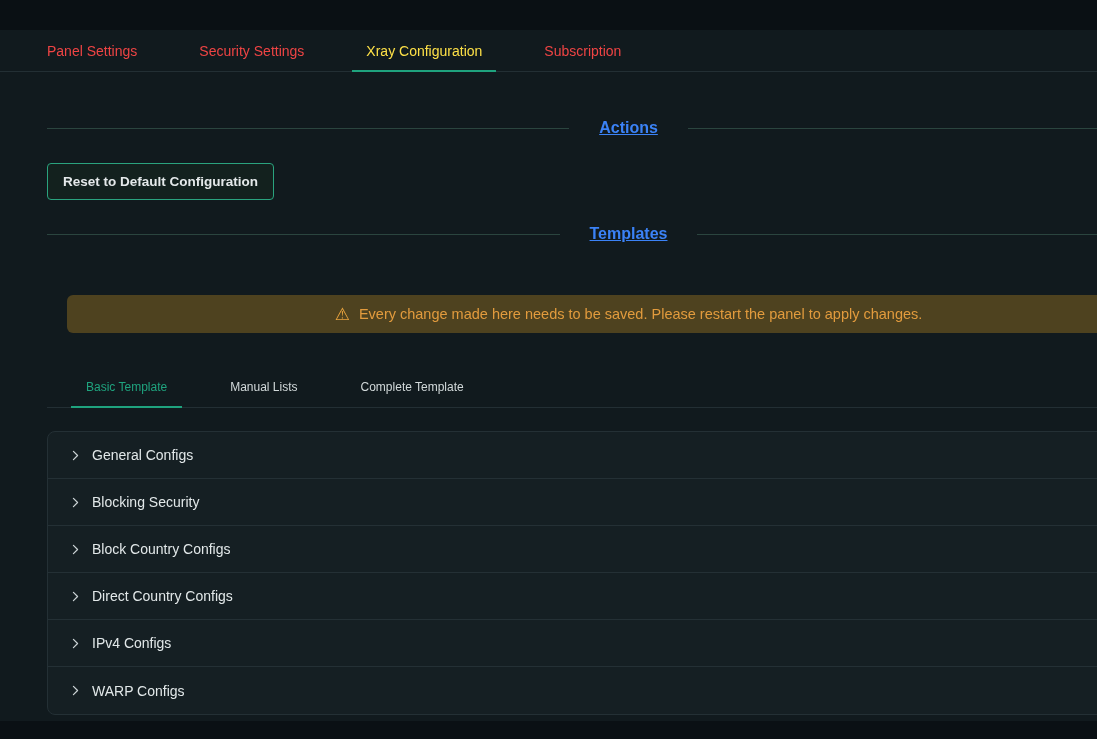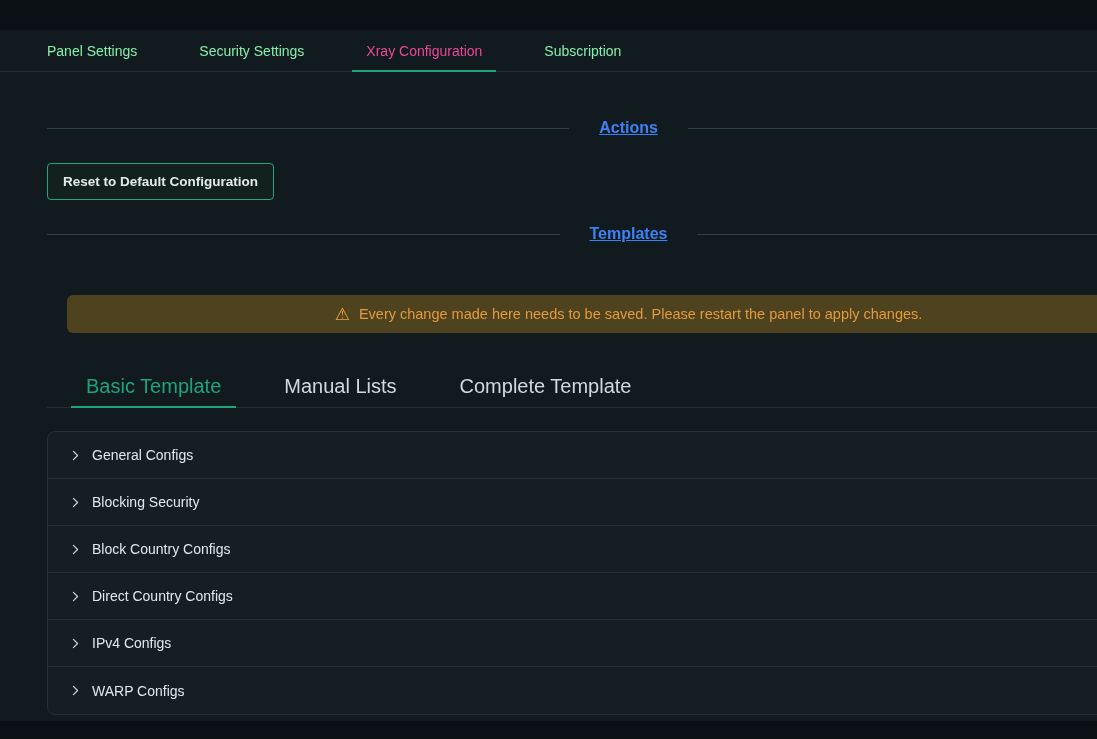--- a/index.html
+++ b/index.html
@@ -16,24 +16,24 @@
     background:#111a1e;
   }
   
   .main-tabs {
     display:flex; gap:34px; padding-left:33px;
     height:42px; align-items:stretch;
     border-bottom:1px solid #232f34;
   }
   .main-tab {
     padding:0 14px; display:flex; align-items:center;
-    font-size:14px; color:#86efac; cursor:pointer; position:relative;
+    font-size:14px; color:#ef4444; cursor:pointer; position:relative;
     white-space:nowrap;
   }
-  .main-tab.active { color:#ec4899;text-align:center; }
+  .main-tab.active { color:#fde047;text-align:center; }
   .main-tab.active::after {
     content:""; position:absolute; left:0; right:0; bottom:-1px;
     height:2px; background:#1fa37e;
   }
   .content { width:1163px; margin-left:47px; }
   
   .divider { display:flex; align-items:center; height:22px; }
   .divider .line { flex:1; height:1px; background:#2b453f; }
   .divider .label { margin:0 30px; font-size:16px; font-weight:bold; color:#3b82f6; white-space:nowrap;text-decoration:underline; }
   .divider-actions { margin-top:45px; }
@@ -55,21 +55,21 @@
   }
   .alert .warn-icon { font-size:17px; line-height:1; color:#e8a33d; }
   
   .sub-tabs {
     margin-top:33px; display:flex; gap:33px; padding-left:24px;
     height:42px; align-items:stretch;
     border-bottom:1px solid #232f34;
   }
   .sub-tab {
     padding:0 15px; display:flex; align-items:center;
-    font-size:20px; color:#d2d9da; cursor:pointer; position:relative;
+    font-size:12px; color:#d2d9da; cursor:pointer; position:relative;
     white-space:nowrap;
   }
   .sub-tab.active { color:#1fa37e; }
   .sub-tab.active::after {
     content:""; position:absolute; left:0; right:0; bottom:-1px;
     height:2px; background:#1fa37e;
   }
   
   .collapse {
     margin-top:23px;

